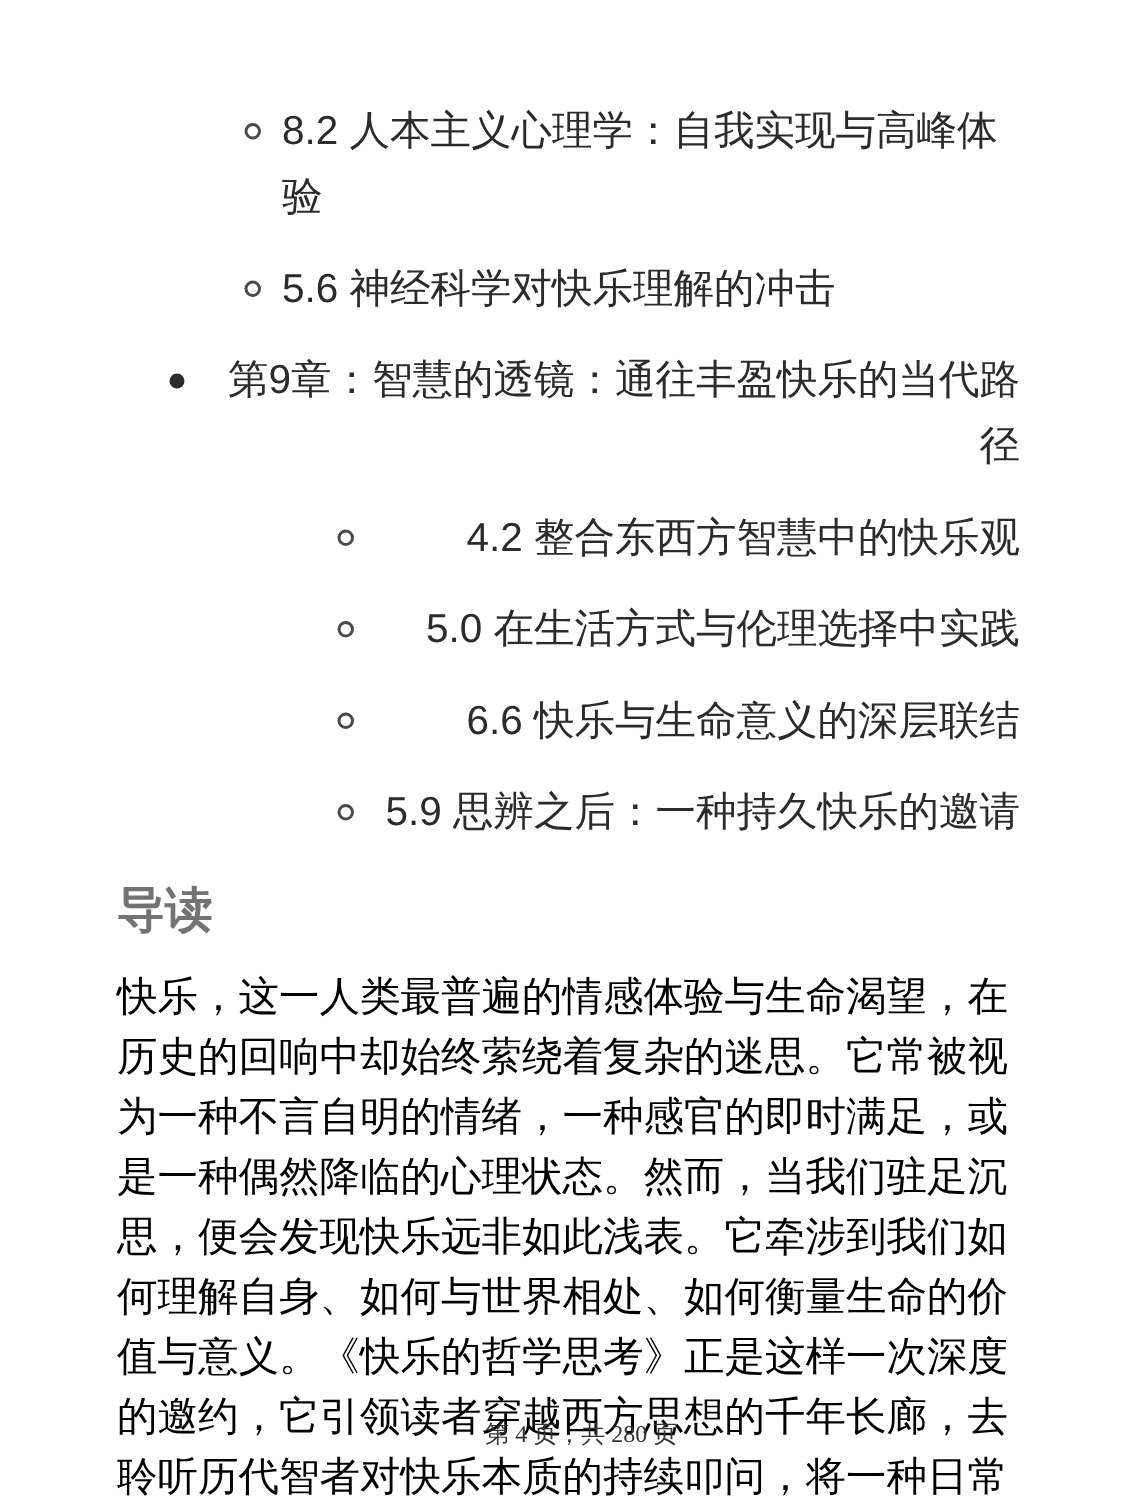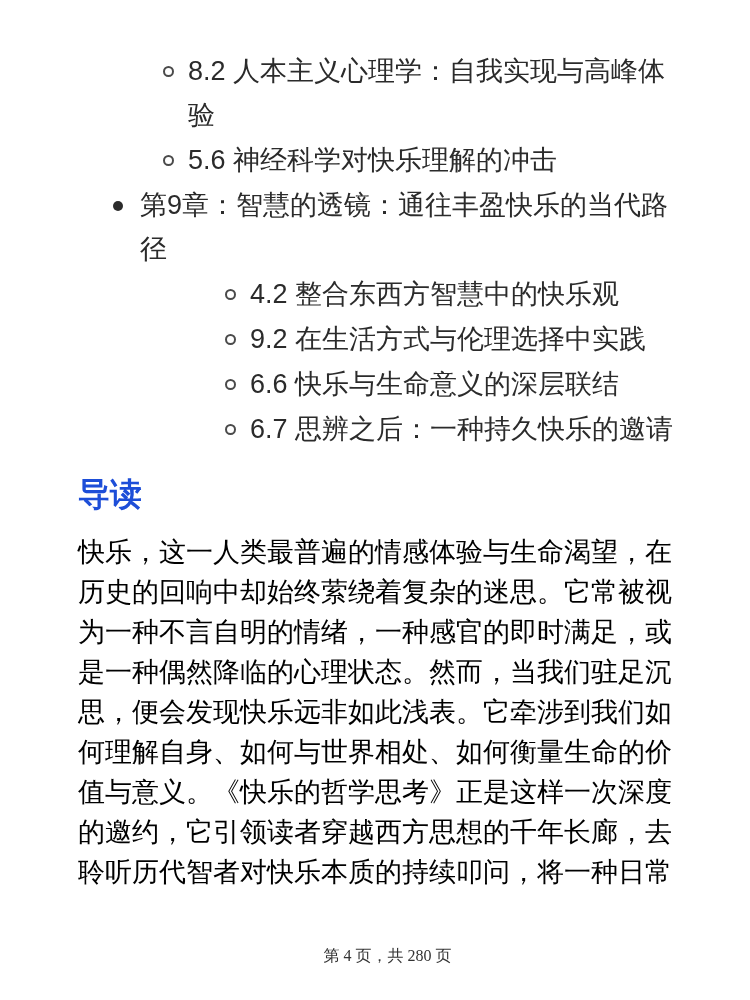--- a/index.html
+++ b/index.html
@@ -20,21 +20,21 @@
   }
   ul.toc {
     list-style: none;
     margin: 0;
     padding: 0;
   }
   .toc-item {
     position: relative;
     font-size: 27px;
     line-height: 44px;
-    margin: 1px 0;
+    margin: 17px 0;
   }
   
   .toc-sub > .toc-item {
     padding-left: 110px;
   }
   .toc-sub .bullet-circle {
     position: absolute;
     left: 85px;
     top: 17px;
     width: 11px;
@@ -43,20 +43,21 @@
     border: 2px solid #4a4a4a;
     border-radius: 50%;
     background: transparent;
   }
   
   .toc-main {
     margin-top: 2px;
   }
   .toc-item-l1 {
     padding-left: 62px;
+    text-align: right;
   }
   .bullet-disc {
     position: absolute;
     left: 35px;
     top: 18px;
     width: 10px;
     height: 10px;
     border-radius: 50%;
     background: #2b2b2b;
   }
@@ -111,33 +112,33 @@
     <li class="toc-item toc-item-l1">
       <span class="bullet-disc"></span>
       <span>第9章：智慧的透镜：通往丰盈快乐的当代路径</span>
       <ul class="toc toc-sub toc-nested">
         <li class="toc-item">
           <span class="bullet-circle"></span>
           <span>4.2 整合东西方智慧中的快乐观</span>
         </li>
         <li class="toc-item">
           <span class="bullet-circle"></span>
-          <span>9.2 在生活方式与伦理选择中实践</span>
+          <span>5.0 在生活方式与伦理选择中实践</span>
         </li>
         <li class="toc-item">
           <span class="bullet-circle"></span>
           <span>6.6 快乐与生命意义的深层联结</span>
         </li>
         <li class="toc-item">
           <span class="bullet-circle"></span>
-          <span>6.7 思辨之后：一种持久快乐的邀请</span>
+          <span>5.9 思辨之后：一种持久快乐的邀请</span>
         </li>
       </ul>
     </li>
   </ul>
 
-  <h2 class="section-heading" style="color: #1d4ed8;">导读</h2>
+  <h2 class="section-heading" style="color: #737373;">导读</h2>
 
   <p class="intro-paragraph">快乐，这一人类最普遍的情感体验与生命渴望，在历史的回响中却始终萦绕着复杂的迷思。它常被视为一种不言自明的情绪，一种感官的即时满足，或是一种偶然降临的心理状态。然而，当我们驻足沉思，便会发现快乐远非如此浅表。它牵涉到我们如何理解自身、如何与世界相处、如何衡量生命的价值与意义。《快乐的哲学思考》正是这样一次深度的邀约，它引领读者穿越西方思想的千年长廊，去聆听历代智者对快乐本质的持续叩问，将一种日常</p>
 
   <div class="page-footer">第 4 页，共 280 页</div>
 
 </div>
 
 </body></html>

